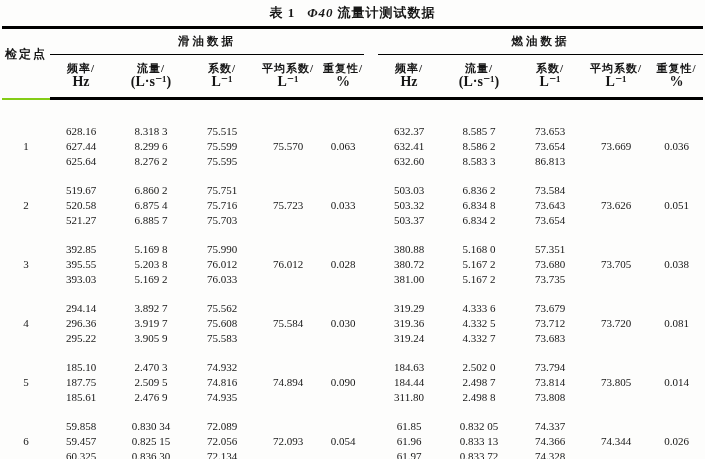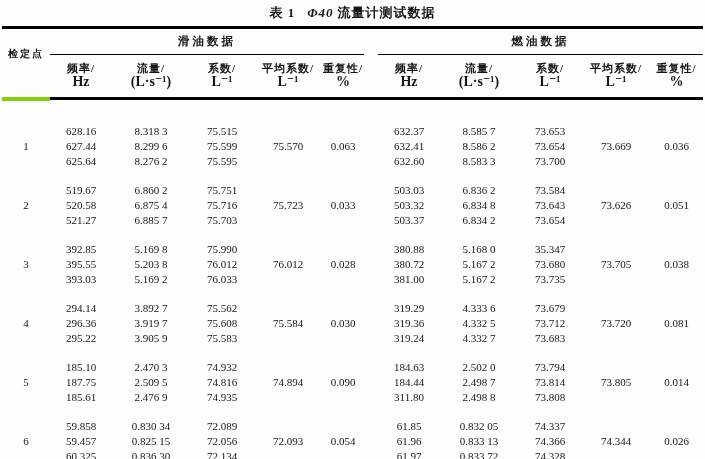--- a/index.html
+++ b/index.html
@@ -37,22 +37,22 @@
   th { font-weight: bold; }
   th, td { padding: 0; text-align: center; vertical-align: middle; }
 
   tr.group-row th.group-cell {
     border-bottom: 1.5px solid #000;
     font-size: 11.5px;
     letter-spacing: 3px;
     padding: 5px 0 5px 0;
   }
   th.row-header-cell {
-    border-bottom: 4px solid #84cc16;
-    font-size: 10px;
+    border-bottom: 2px solid #84cc16;
+    font-size: 12px;
     letter-spacing: 2px;
     vertical-align: middle;
     padding-bottom: 18px;
   }
   th.gap-cell { border-bottom: 3px solid #000; }
   tr.label-row th { padding-top: 7px; line-height: 13px; font-size: 11px; letter-spacing: 1px; margin-top: 31px; }
   tr.unit-row th { padding-bottom: 8px; line-height: 14px; border-bottom: 3px solid #000; font-size: 14px; }
 
   tbody td { line-height: 15px; font-size: 11px; }
   tbody tr.block-start td { padding-top: 14px; }
@@ -147,21 +147,21 @@
         <tr>
           <td></td>
           <td>625.64</td>
           <td>8.276 2</td>
           <td>75.595</td>
           <td></td>
           <td></td>
           <td></td>
           <td>632.60</td>
           <td>8.583 3</td>
-          <td>73.700</td>
+          <td>86.813</td>
           <td></td>
           <td></td>
         </tr>
         <tr class="block-start">
           <td></td>
           <td>519.67</td>
           <td>6.860 2</td>
           <td>75.751</td>
           <td></td>
           <td></td>
@@ -203,21 +203,21 @@
         <tr class="block-start">
           <td></td>
           <td>392.85</td>
           <td>5.169 8</td>
           <td>75.990</td>
           <td></td>
           <td></td>
           <td></td>
           <td>380.88</td>
           <td>5.168 0</td>
-          <td>35.347</td>
+          <td>57.351</td>
           <td></td>
           <td></td>
         </tr>
         <tr>
           <td>3</td>
           <td>395.55</td>
           <td>5.203 8</td>
           <td>76.012</td>
           <td>76.012</td>
           <td>0.028</td>

